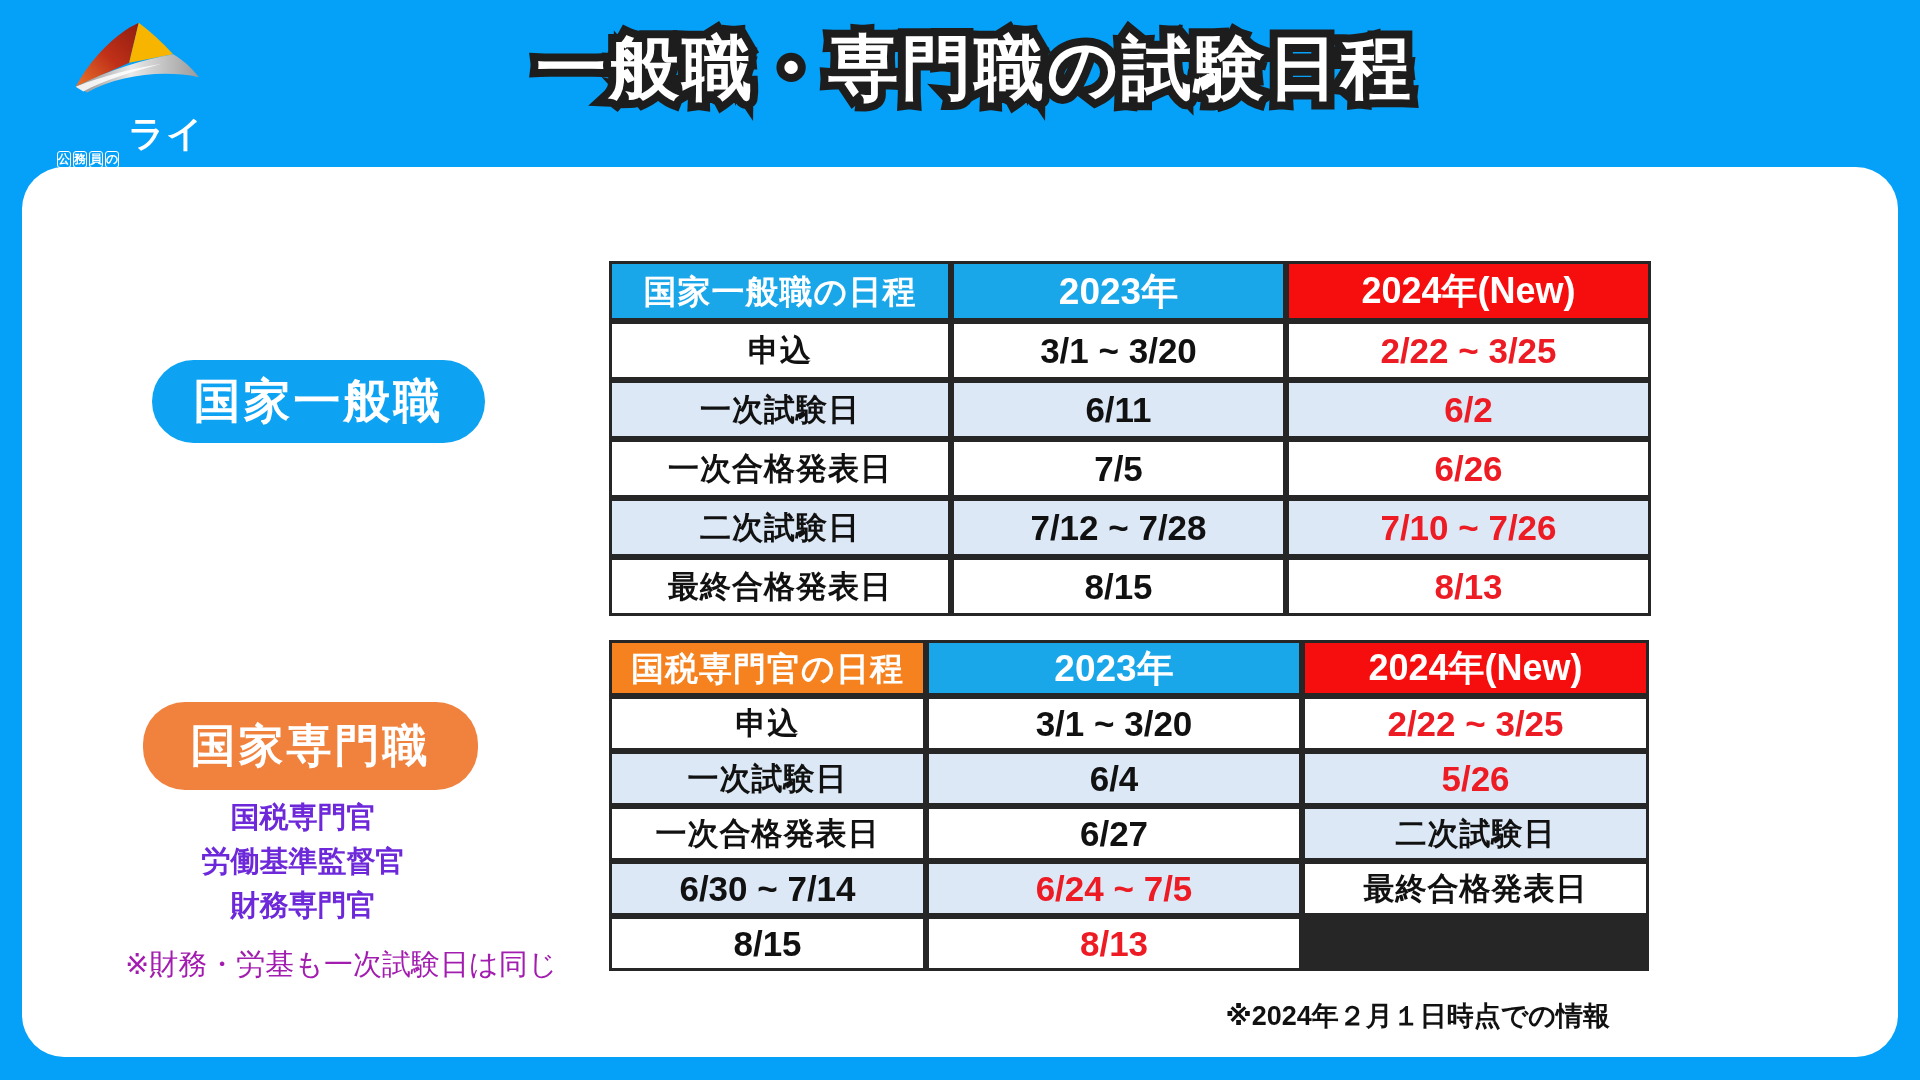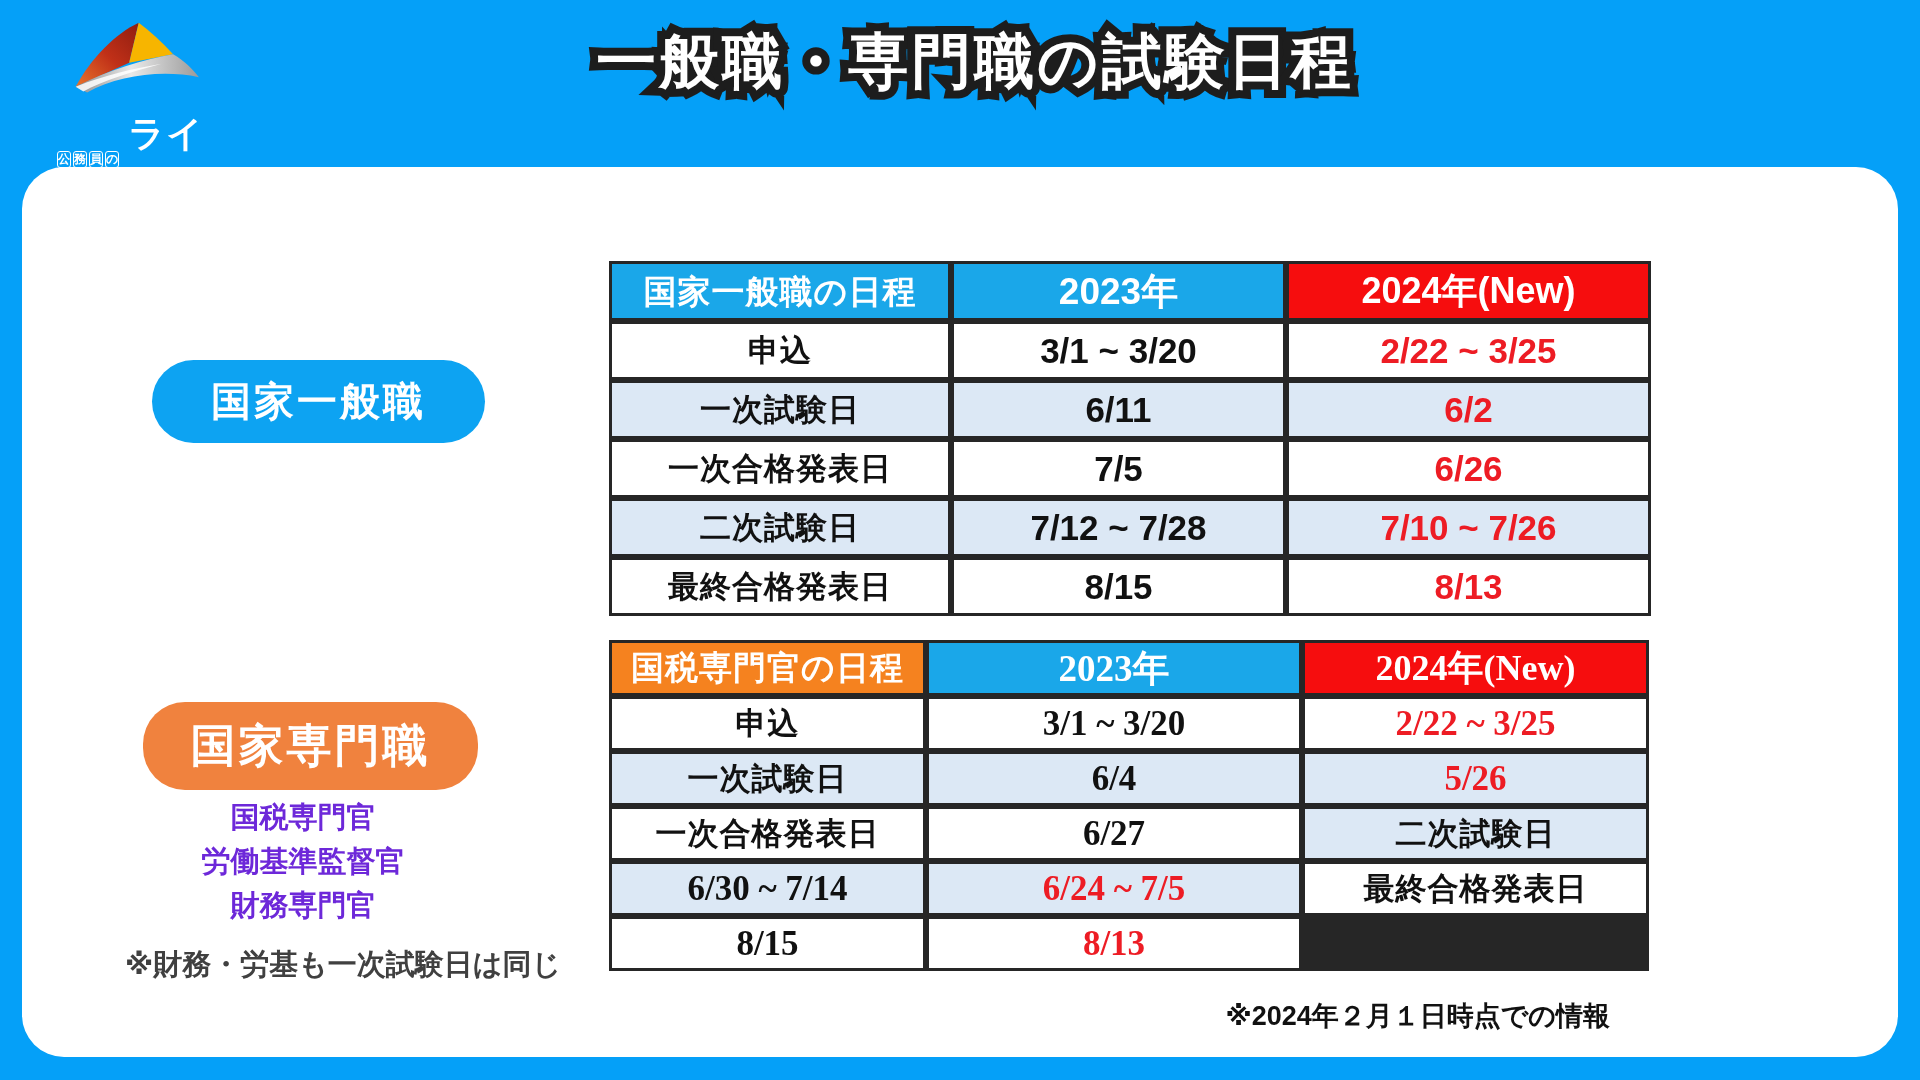--- a/index.html
+++ b/index.html
@@ -18,59 +18,59 @@
     width: 17px; height: 17px; margin-right: 2px;
     border: 1.5px solid #ffffff; border-radius: 3px;
     color: #ffffff; font-size: 12px; font-weight: 700;
     display: flex; align-items: center; justify-content: center;
   }
   .logo-brand { color: #ffffff; font-size: 36px; font-weight: 800; margin-left: 7px; letter-spacing: 1px; }
 
   .page-title {
     position: absolute; left: 420px; top: 22px; width: 1110px;
     text-align: center;
-    font-size: 60px; font-weight: 800; letter-spacing: 3px;
+    font-size: 70px; font-weight: 800; letter-spacing: 3px;
     color: #ffffff;
     -webkit-text-stroke: 16px #1d1d1d;
     paint-order: stroke fill;
     text-stroke: 16px #1d1d1d;
     white-space: nowrap;
   }
 
   
   .card {
     position: absolute; left: 22px; top: 167px; width: 1876px; height: 890px;
     background: #ffffff; border-radius: 42px;
   }
 
   
   .badge {
     position: absolute; display: flex; align-items: center; justify-content: center;
     color: #ffffff; font-weight: 800; white-space: nowrap; letter-spacing: 3px;
   }
-  .badge-general { left: 130px; top: 193px; width: 333px; height: 83px; border-radius: 44px; background: #0da3f2; font-size: 40px; }
+  .badge-general { left: 130px; top: 193px; width: 333px; height: 83px; border-radius: 44px; background: #0da3f2; font-size: 47px; }
   .badge-specialist { left: 121px; top: 535px; width: 335px; height: 88px; border-radius: 42px; background: #f0823e; font-size: 45px; }
 
   .roles {
     position: absolute; left: 81px; top: 628px; width: 400px;
     text-align: center; font-size: 29px; font-weight: 600; color: #6d28d9; line-height: 44px;
   }
   .roles-note {
     position: absolute; left: 103px; top: 778px; width: 400px;
-    text-align: center; font-size: 29px; font-weight: 700; color: #404040; white-space: nowrap;
+    text-align: center; font-size: 29px; font-weight: 400; color: #a21caf; white-space: nowrap;
   }
 
   
   .sched-table {
     position: absolute; left: 587px;
     display: grid; gap: 6px;
     background: #262626; border: 3px solid #262626;
   }
   .t1 { top: 94px;  grid-template-columns: 336px 329px 359px; grid-template-rows: 54px 53px 53px 53px 53px 53px; }
-  .t2 { top: 473px; grid-template-columns: 311px 370px 341px; grid-template-rows: 50px 49px 49px 49px 49px 49px; font-family: Liberation Serif, serif; }
+  .t2 { top: 473px; grid-template-columns: 311px 370px 341px; grid-template-rows: 50px 49px 49px 49px 49px 49px; }
 
   .cell {
     background: #ffffff;
     display: flex; align-items: center; justify-content: center;
     line-height: 1; white-space: nowrap;
   }
   .cell.stripe { background: #dce8f5; }
 
   .head { color: #ffffff; font-weight: 700; }
   .label-head { font-size: 33px; letter-spacing: 1px; }

